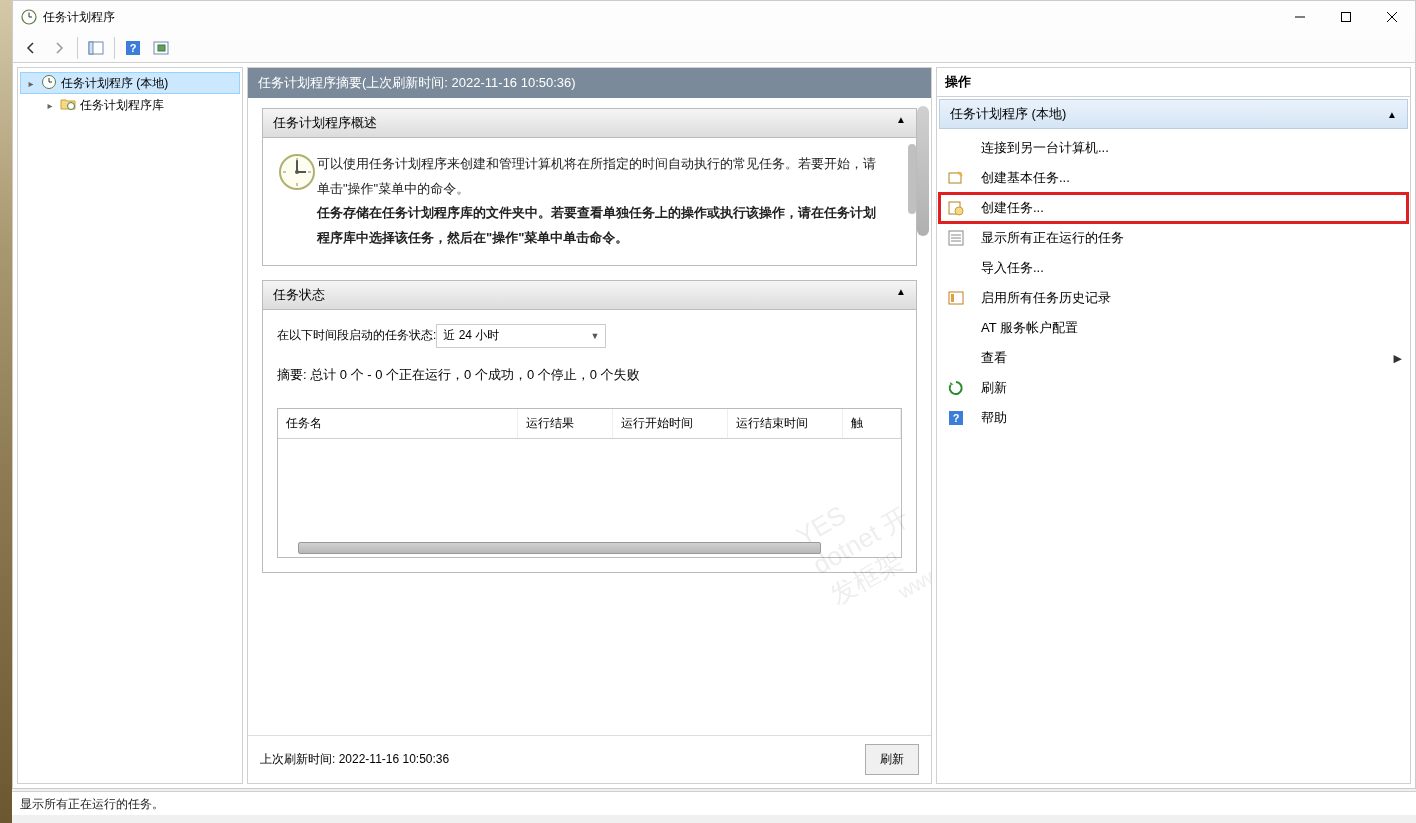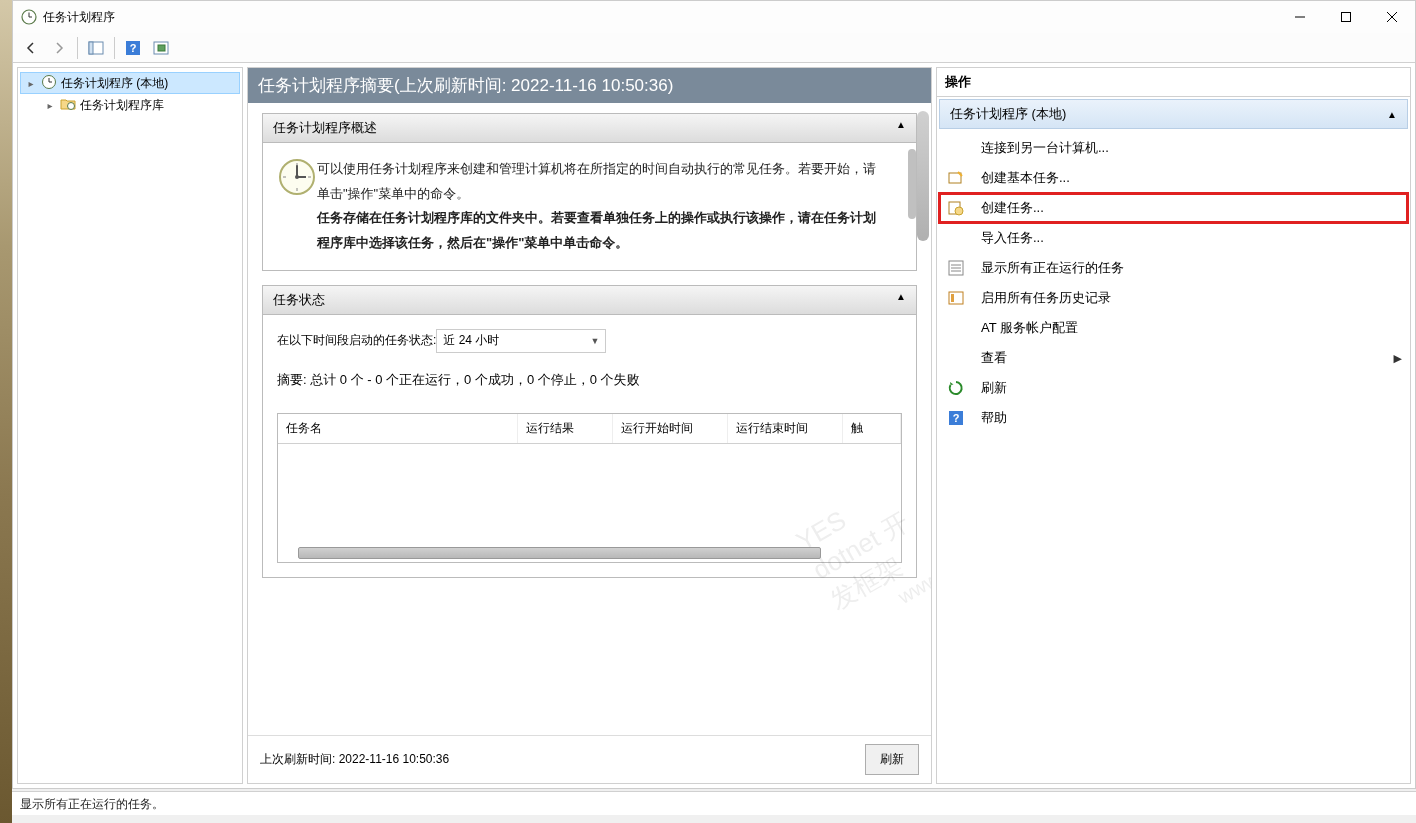--- a/index.html
+++ b/index.html
@@ -16,21 +16,21 @@
 .toolbar { height: 30px; display: flex; align-items: center; padding: 2px 6px; gap: 4px; border-bottom: 1px solid #d0d0d0; background: #fcfcfc; }
 .tool-btn { width: 24px; height: 24px; display: flex; align-items: center; justify-content: center; border: 1px solid transparent; cursor: pointer; }
 .tool-sep { width: 1px; height: 22px; background: #ccc; margin: 0 2px; }
 .main-area { flex: 1; display: flex; min-height: 0; }
 .tree-panel { width: 226px; border-right: 1px solid #d0d0d0; background: #fff; padding: 4px 2px; margin: 4px 0 4px 4px; border: 1px solid #d0d0d0; }
 .tree-item { display: flex; align-items: center; height: 22px; padding: 0 4px; cursor: pointer; gap: 4px; }
 .tree-item.selected { background: #cce8ff; border: 1px solid #99d1ff; }
 .tree-item.indented { padding-left: 24px; }
 .tree-expand { width: 12px; display: inline-flex; justify-content: center; color: #666; font-size: 10px; }
 .center-panel { flex: 1; display: flex; flex-direction: column; margin: 4px; border: 1px solid #d0d0d0; background: #fff; min-width: 0; }
-.summary-header { background: #7a8a9a; color: #fff; padding: 6px 10px; font-size: 17px; }
+.summary-header { background: #7a8a9a; color: #fff; padding: 6px 10px; font-size: 13px; }
 .summary-body { flex: 1; padding: 10px 14px 10px 14px; overflow: auto; position: relative; }
 .section-header { background: linear-gradient(#f5f5f5,#dcdcdc); border: 1px solid #bbb; padding: 5px 10px; font-size: 13px; display: flex; justify-content: space-between; cursor: pointer; }
 .section-header .chev { font-size: 10px; }
 .overview-box { border: 1px solid #bbb; border-top: none; padding: 14px 14px 14px 14px; display: flex; position: relative; margin-bottom: 14px; }
 .overview-box .scroll-thumb-right { position: absolute; right: 0; top: 6px; width: 8px; height: 70px; background: #c0c0c0; border-radius: 4px; }
 .clock-icon { width: 40px; height: 40px; flex: 0 0 40px; }
 .overview-text p { line-height: 1.9; font-size: 13px; color: #222; }
 .status-box { border: 1px solid #bbb; border-top: none; padding: 14px; position: relative; margin-bottom: 14px; }
 .status-row { display: flex; align-items: center; margin-bottom: 18px; }
 .combo { width: 170px; height: 24px; border: 1px solid #ccc; background: #fff; display: flex; align-items: center; justify-content: space-between; padding: 0 6px; cursor: pointer; font-size: 12px; }
@@ -233,35 +233,35 @@
         <div class="action-item highlighted">
           <span class="action-icon">
               <svg width="16" height="16" viewBox="0 0 16 16">
                 <rect x="1" y="2" width="11" height="12" fill="#fff" stroke="#b08020"></rect>
                 <circle cx="11" cy="11" r="4" fill="#f6d889" stroke="#c9a22f"></circle>
               </svg>
             </span>
           <span>创建任务...</span>
         </div>
         <div class="action-item">
-          <span class="action-icon"></span>
-          <span>导入任务...</span>
-        </div>
-        <div class="action-item">
           <span class="action-icon">
               <svg width="16" height="16" viewBox="0 0 16 16">
                 <rect x="1" y="1" width="14" height="14" fill="#fff" stroke="#888"></rect>
                 <line x1="3" y1="5" x2="13" y2="5" stroke="#888"></line>
                 <line x1="3" y1="8" x2="13" y2="8" stroke="#888"></line>
                 <line x1="3" y1="11" x2="13" y2="11" stroke="#888"></line>
               </svg>
             </span>
           <span>显示所有正在运行的任务</span>
         </div>
         <div class="action-item">
+          <span class="action-icon"></span>
+          <span>导入任务...</span>
+        </div>
+        <div class="action-item">
           <span class="action-icon">
               <svg width="16" height="16" viewBox="0 0 16 16">
                 <rect x="1" y="2" width="14" height="12" fill="#fff" stroke="#c08020"></rect>
                 <rect x="3" y="4" width="3" height="8" fill="#e0a040"></rect>
               </svg>
             </span>
           <span>启用所有任务历史记录</span>
         </div>
         <div class="action-item">
           <span class="action-icon"></span>

